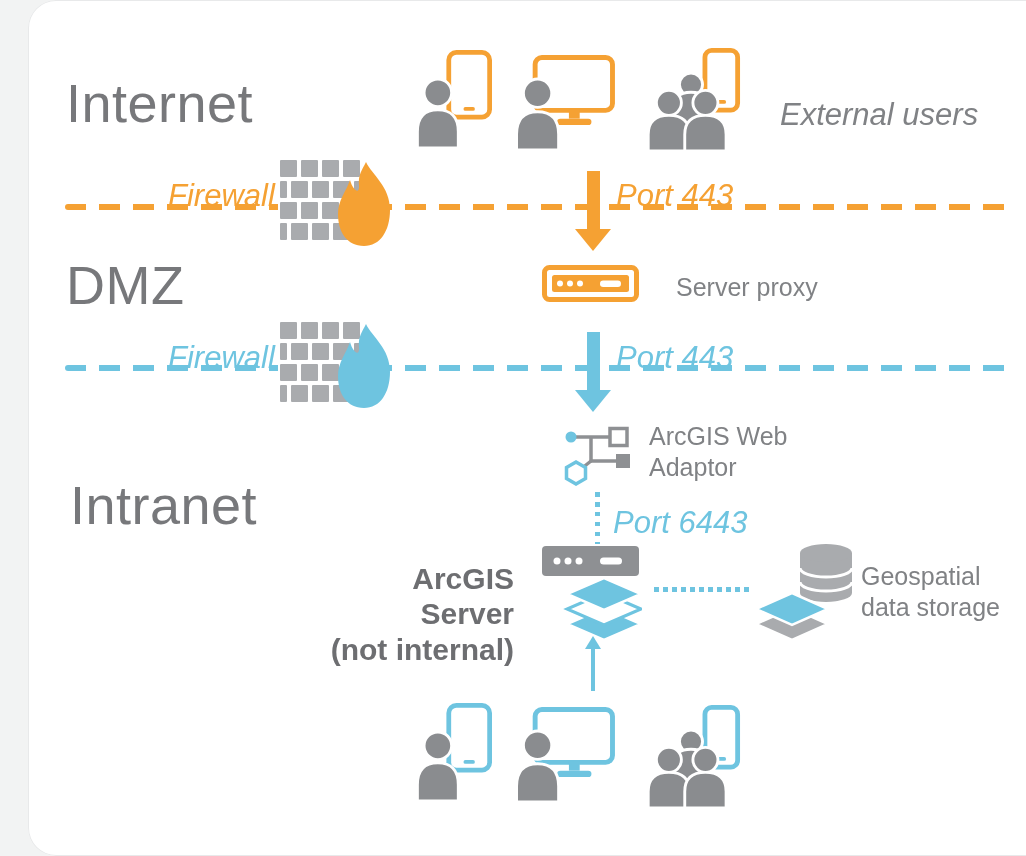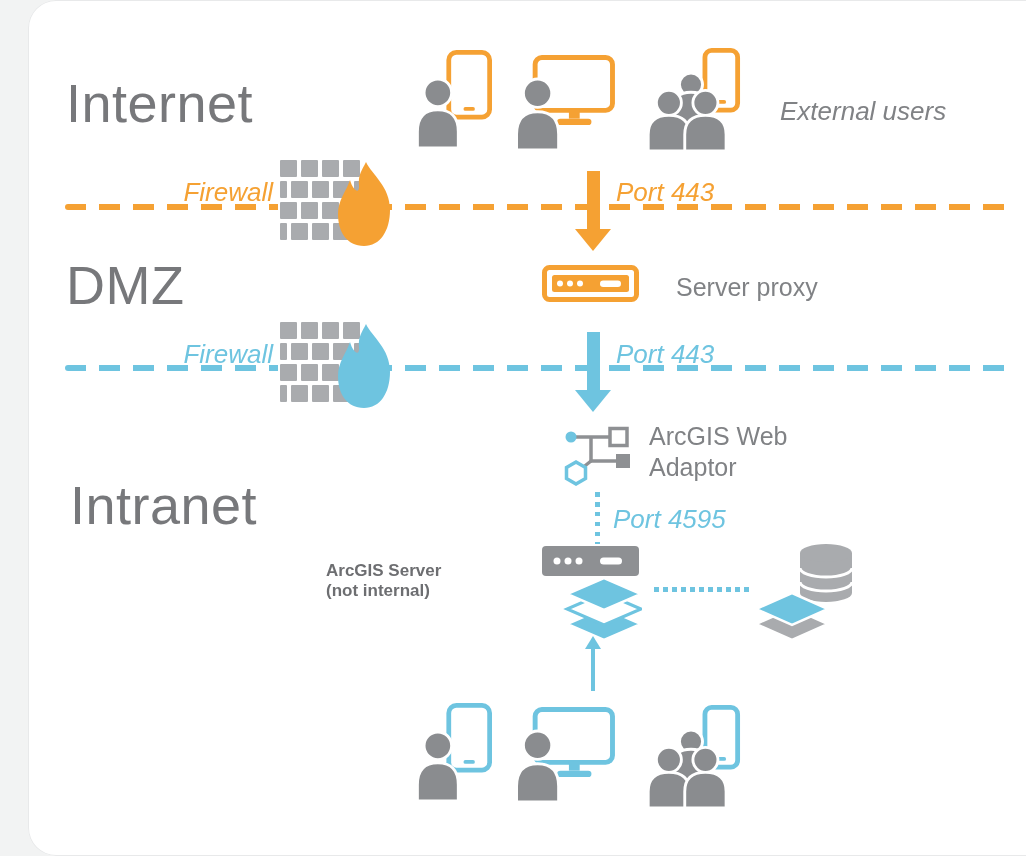--- a/index.html
+++ b/index.html
@@ -14,25 +14,25 @@
   }
   html,body{margin:0;padding:0;background:#f2f3f3;}
   .canvas{
     position:relative;width:1026px;height:856px;background:#fff;
     border-radius:28px;overflow:hidden;
     font-family:"Liberation Sans",sans-serif;
     box-shadow:0 0 0 1px #e8e9ea inset;
     margin-left:28px;
   }
   .zone-label{position:absolute;font-size:54px;color:var(--zone);line-height:1;letter-spacing:.5px;}
-  .note{position:absolute;font-size:26px;font-style:italic;color:var(--cap);line-height:1.3;}
+  .note{position:absolute;font-size:31px;font-style:italic;color:var(--cap);line-height:1.3;}
   .note.orange{color:var(--orange);}
   .note.blue{color:var(--blue);}
   .node-label{position:absolute;font-size:25px;color:var(--cap);line-height:1.22;}
-  .server-label{position:absolute;font-size:17px;font-weight:bold;color:var(--bold-gray);line-height:1.18;}
+  .server-label{position:absolute;font-size:30px;font-weight:bold;color:var(--bold-gray);line-height:1.18;text-align:right;}
   .dash{position:absolute;height:6px;border-radius:3px;}
   .dash.orange{background:repeating-linear-gradient(90deg,var(--orange) 0 21px,transparent 21px 34px);}
   .dash.blue{background:repeating-linear-gradient(90deg,var(--blue) 0 21px,transparent 21px 34px);}
   .dots-v{position:absolute;width:4.5px;background:repeating-linear-gradient(180deg,var(--blue) 0 4.5px,transparent 4.5px 10px);}
   .dots-h{position:absolute;height:4.5px;background:repeating-linear-gradient(90deg,var(--blue) 0 4.5px,transparent 4.5px 9px);}
   .arrow{position:absolute;display:flex;flex-direction:column;align-items:center;}
   .arrow .shaft{width:13px;height:58px;}
   .arrow .head{width:0;height:0;border-left:18px solid transparent;border-right:18px solid transparent;border-top:22px solid;}
   .arrow.orange .shaft{background:var(--orange);}
   .arrow.orange .head{border-top-color:var(--orange);}
@@ -186,33 +186,34 @@
       <div class="shaft"></div>
       <div class="head"></div>
     </div>
   <div class="note blue" style="left:588px;top:338px">Port 443</div>
 
   <svg class="icon" style="left:534px;top:416px" width="82" height="70" viewBox="0 0 82 70">
       <use href="#sym-webadaptor"></use>
     </svg>
   <div class="node-label" style="left:621px;top:421px;width:158px">ArcGIS Web Adaptor</div>
 
-  <div class="note blue" style="left:585px;top:503px">Port 4595</div>
+  <div class="note blue" style="left:585px;top:503px">Port 6443</div>
 
   <svg class="icon" style="left:514px;top:546px" width="100" height="96" viewBox="0 0 100 96">
       <use href="#sym-arcgis-server"></use>
     </svg>
   <div class="server-label" style="left:298px;top:561px;width:188px">
     <div>ArcGIS Server</div>
     <div>(not internal)</div>
   </div>
 
   <svg class="icon" style="left:728px;top:542px" width="112" height="101" viewBox="0 0 112 101">
       <use href="#sym-storage"></use>
     </svg>
+  <div class="node-label" style="left:833px;top:561px;width:165px">Geospatial data storage</div>
 
   <div class="arrow-up" style="left:557px;top:636px">
       <div class="head"></div>
       <div class="shaft"></div>
     </div>
 
   <svg class="icon dev-blue" style="left:388px;top:703px" width="76" height="97" viewBox="0 0 80 102">
       <use href="#sym-user-tablet"></use>
     </svg>
   <svg class="icon dev-blue" style="left:487px;top:707px" width="100" height="94" viewBox="0 0 102 96">

